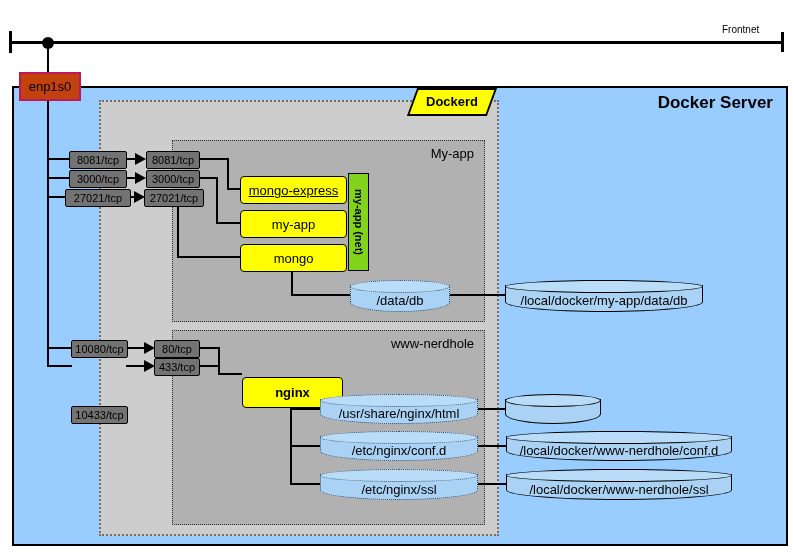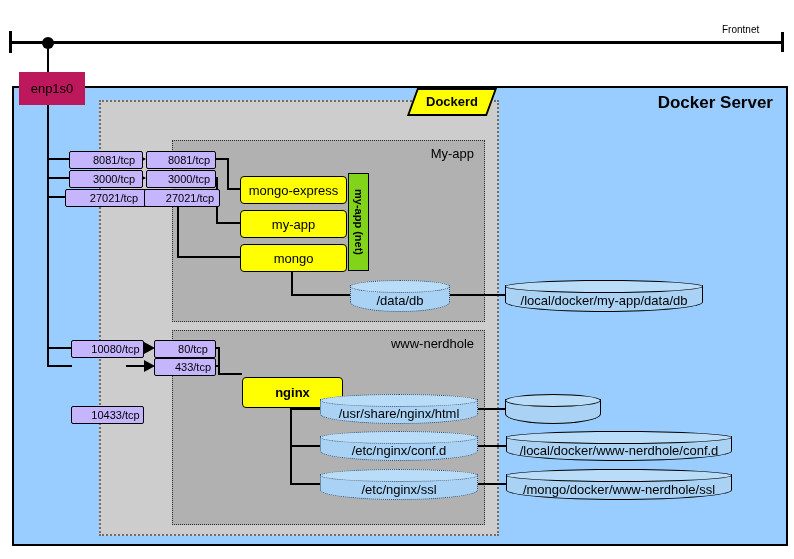--- a/index.html
+++ b/index.html
@@ -29,26 +29,26 @@
   .group-label{
     position:absolute;top:5px;right:10px;font-size:13px;
   }
   .parallelogram{
     position:absolute;left:412px;top:88px;width:76px;height:24px;
     background:#ffff00;border:2px solid #000;transform:skewX(-20deg);
     text-align:center;line-height:24px;font-size:13px;font-weight:bold;
   }
   .parallelogram span{display:inline-block;transform:skewX(20deg);}
   .green-box{
-    position:absolute;background:#c4b5fd;border:1.5px solid #000;border-radius:2px;
-    font-size:11px;text-align:center;display:flex;align-items:center;justify-content:center;padding-left:16px;
+    position:absolute;background:#737373;border:1.5px solid #000;border-radius:2px;
+    font-size:11px;text-align:center;display:flex;align-items:center;justify-content:center;
   }
   .iface-box{
     position:absolute;left:19px;top:72px;width:58px;height:25px;
-    background:#be185d;border:4px solid #be185d;font-size:13px;
+    background:#c2410c;border:2px solid #be185d;font-size:13px;
     display:flex;align-items:center;justify-content:center;
   }
   .yellow-box{
     position:absolute;background:#ffff00;border:1.5px solid #000;border-radius:4px;
     font-size:13px;display:flex;align-items:center;justify-content:center;
   }
   .net-box{
     position:absolute;left:348px;top:173px;width:19px;height:96px;
     background:#81d41a;border:1.5px solid #000;
     writing-mode:vertical-rl;text-align:center;font-size:11px;font-weight:bold;
@@ -154,21 +154,21 @@
 <div class="green-box" style="left:146px;top:151px;width:52px;height:16px;">8081/tcp</div>
 <div class="green-box" style="left:146px;top:170px;width:52px;height:16px;">3000/tcp</div>
 <div class="green-box" style="left:144px;top:189px;width:58px;height:16px;">27021/tcp</div>
 <div class="green-box" style="left:154px;top:340px;width:44px;height:16px;">80/tcp</div>
 <div class="green-box" style="left:154px;top:358px;width:44px;height:16px;">433/tcp</div>
 
 <div class="iface-box">enp1s0</div>
 
 <div class="parallelogram"><span>Dockerd</span></div>
 
-<div class="yellow-box" style="left:240px;top:176px;width:105px;height:26px;">mongo-express</div>
+<div class="yellow-box" style="left:240px;top:176px;width:105px;height:26px;text-decoration:underline;">mongo-express</div>
 <div class="yellow-box" style="left:240px;top:210px;width:105px;height:26px;">my-app</div>
 <div class="yellow-box" style="left:240px;top:244px;width:105px;height:26px;">mongo</div>
 <div class="yellow-box" style="left:242px;top:377px;width:99px;height:29px;font-weight:bold;">nginx</div>
 
 <div class="net-box">my-app (net)</div>
 
 <div class="cyl dashed" style="left:350px;top:280px;width:100px;height:32px;">
   <div class="cyl-body"></div>
   <div class="cyl-top"></div>
   <div class="cyl-label">/data/db</div>
@@ -201,14 +201,14 @@
 </div>
 
 <div class="cyl dashed" style="left:320px;top:469px;width:158px;height:31px;">
   <div class="cyl-body"></div>
   <div class="cyl-top"></div>
   <div class="cyl-label">/etc/nginx/ssl</div>
 </div>
 <div class="cyl" style="left:506px;top:469px;width:226px;height:31px;">
   <div class="cyl-body"></div>
   <div class="cyl-top"></div>
-  <div class="cyl-label">/mongo/docker/www-nerdhole/ssl</div>
+  <div class="cyl-label">/local/docker/www-nerdhole/ssl</div>
 </div>
 
 </body></html>

